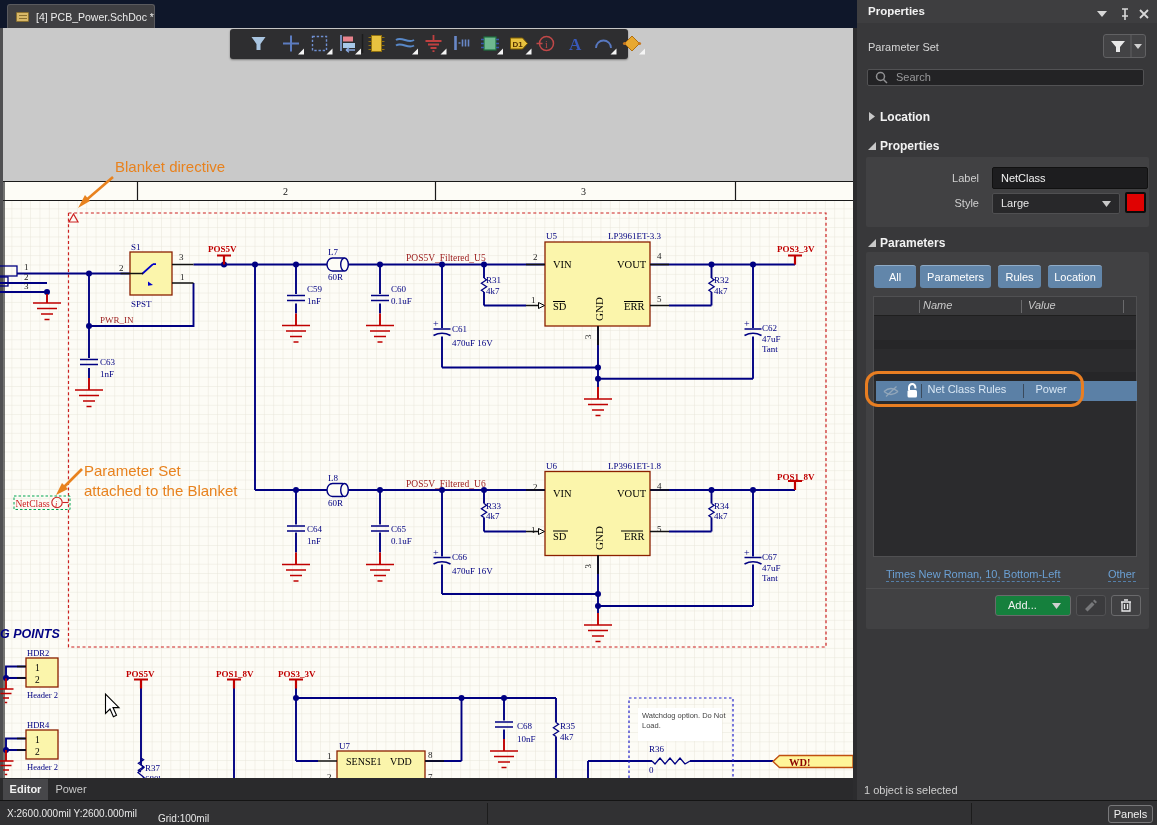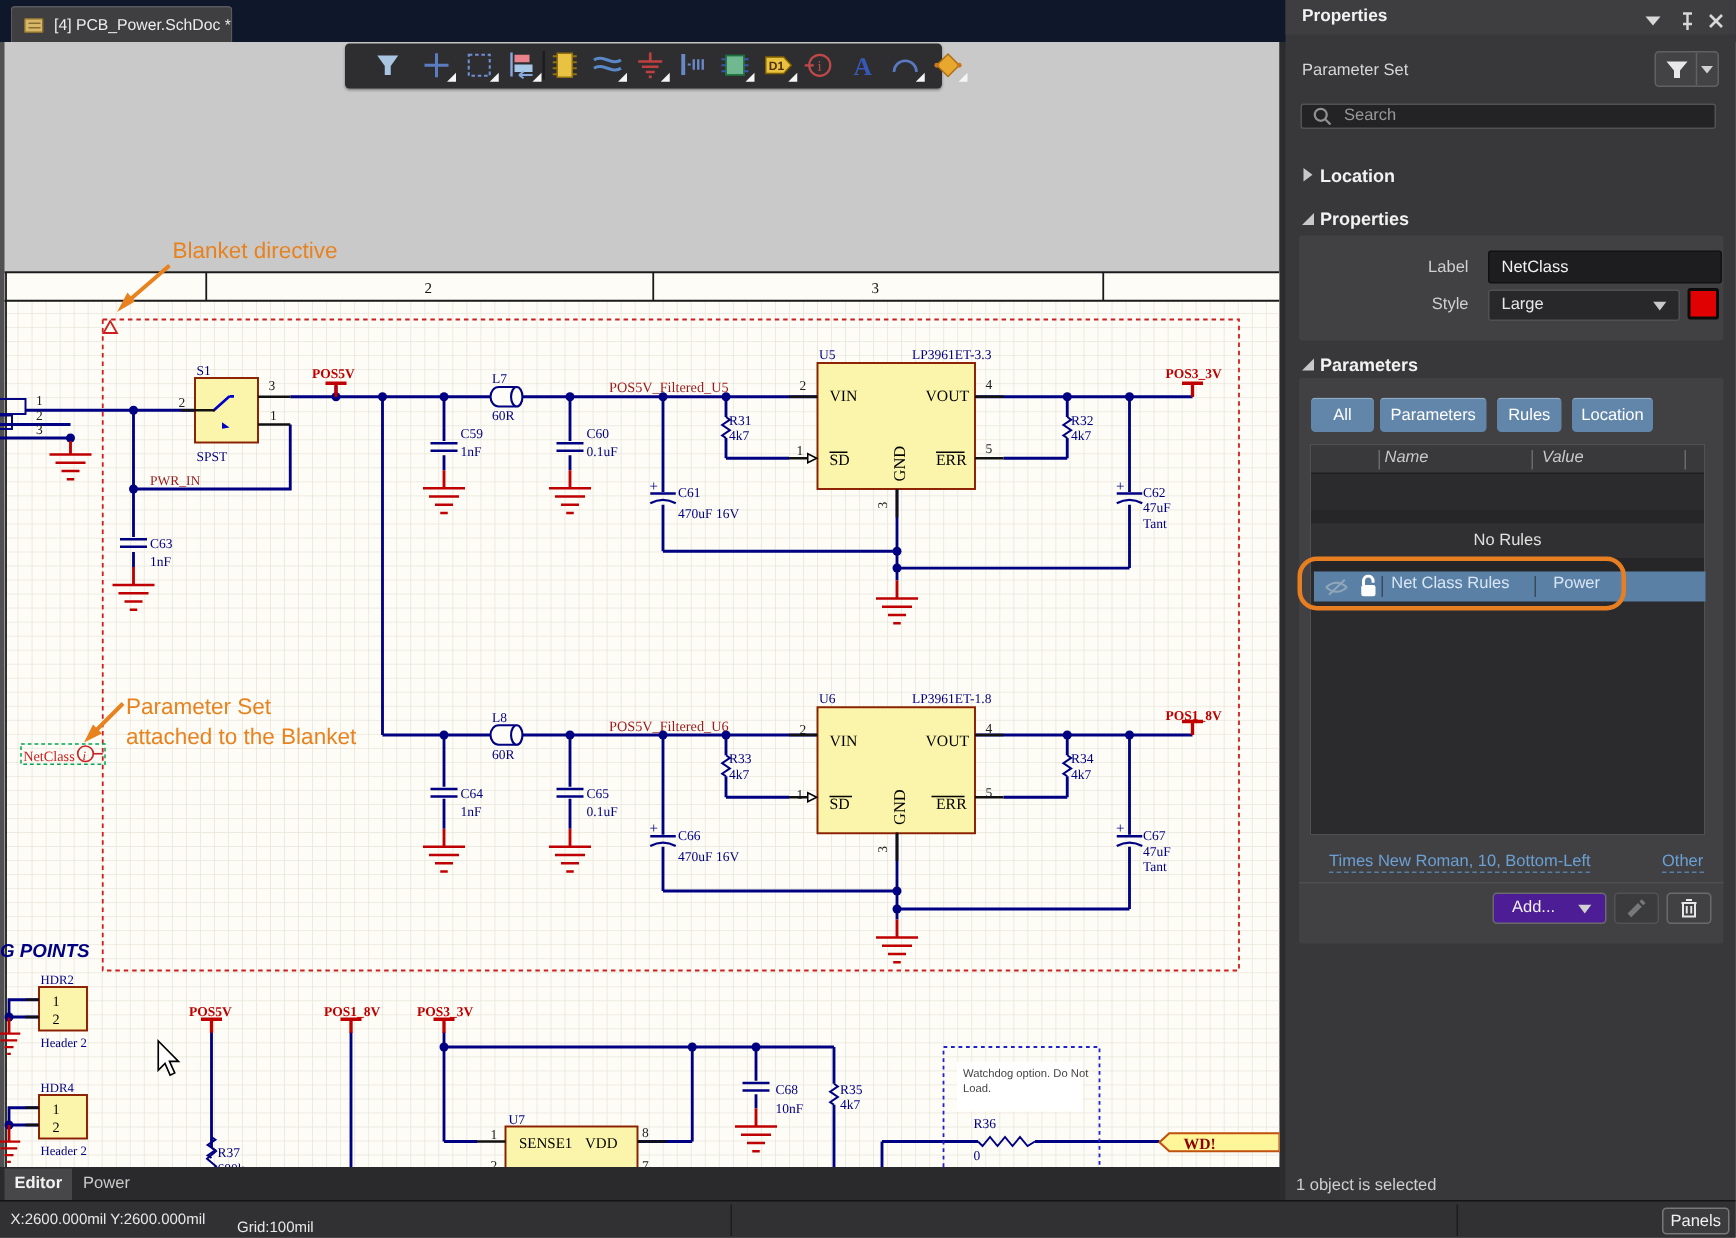--- a/index.html
+++ b/index.html
@@ -444,41 +444,40 @@
 <div class="bluebtn" style="left:182px;top:13px;width:54px">Location</div>
 <div id="ptable">
 <div id="phead">
           <span style="position:absolute;left:49px;top:2px">Name</span>
           <span style="position:absolute;left:154px;top:2px">Value</span>
 <i class="csep" style="left:45px"></i>
           <i class="csep" style="left:147px"></i>
           <i class="csep" style="left:249px"></i>
         </div>
 <div class="tgap" style="top:43px;height:9px"></div>
-<div class="trow" style="top:52px;height:23px;line-height:23px">No Rules</div>
 <div class="tgap" style="top:75px;height:8.5px"></div>
 <div id="selrow">
 <svg width="16" height="13" style="position:absolute;left:7px;top:4px" xmlns="http://www.w3.org/2000/svg">
 <path d="M1,6.5 Q8,0.5 15,6.5 M1,6.5 Q8,12.5 15,6.5" fill="none" stroke="#92a6ba" stroke-width="1.3"></path>
 <path d="M3,11.5 L13.5,1.5" stroke="#92a6ba" stroke-width="1.3"></path>
 </svg>
 <svg width="14" height="16" style="position:absolute;left:29px;top:2px" xmlns="http://www.w3.org/2000/svg">
 <path d="M4,7 V4.5 A3.2,3.5 0 0 1 10.4,4.5 V5.5" fill="none" stroke="#fff" stroke-width="2"></path>
 <rect x="2.5" y="7" width="9.5" height="7.5" rx="1.5" fill="#fff"></rect>
 </svg>
 <i class="csep2" style="left:45px"></i>
           <i class="csep2" style="left:147px"></i>
 <span style="position:absolute;left:52px;top:2.5px;color:#d8e6f4">Net Class Rules</span>
 <span style="position:absolute;left:160px;top:2.5px;color:#d8e6f4">Power</span>
 </div>
 </div>
 <div style="position:absolute;left:20px;top:316px;color:#6ba0d4;border-bottom:1px dashed #557fa8;padding-bottom:1px">Times New Roman, 10, Bottom-Left</div>
 <div style="position:absolute;left:242px;top:316px;color:#6ba0d4;border-bottom:1px dashed #557fa8;padding-bottom:1px">Other</div>
 <div style="position:absolute;left:0;top:336px;width:283px;height:1px;background:#4e4e50"></div>
-<div style="position:absolute;left:129px;top:343px;width:76px;height:21px;background:#4c1d95;border:1px solid #6a6a6c;border-radius:3px;color:#f0f0f0;line-height:19px">
+<div style="position:absolute;left:129px;top:343px;width:76px;height:21px;background:#15803d;border:1px solid #6a6a6c;border-radius:3px;color:#f0f0f0;line-height:19px">
 <span style="position:absolute;left:12px">Add...</span>
 <svg width="10" height="8" style="position:absolute;right:8px;top:7px" xmlns="http://www.w3.org/2000/svg">
           <polygon points="0,0 9,0 4.5,6" fill="#d0d0d0"></polygon>
         </svg>
 </div>
 <div style="position:absolute;left:210px;top:343px;width:30px;height:21px;background:#3b3b3d;border:1px solid #525254;border-radius:3px">
 <svg width="28" height="19" xmlns="http://www.w3.org/2000/svg">
           <path d="M8,13 L15,6 L17.5,8.5 L10.5,15.5 Z M16,5 L18.5,7.5 L20,6 L17.5,3.5 Z" fill="#77787a"></path>
         </svg>
 </div>

